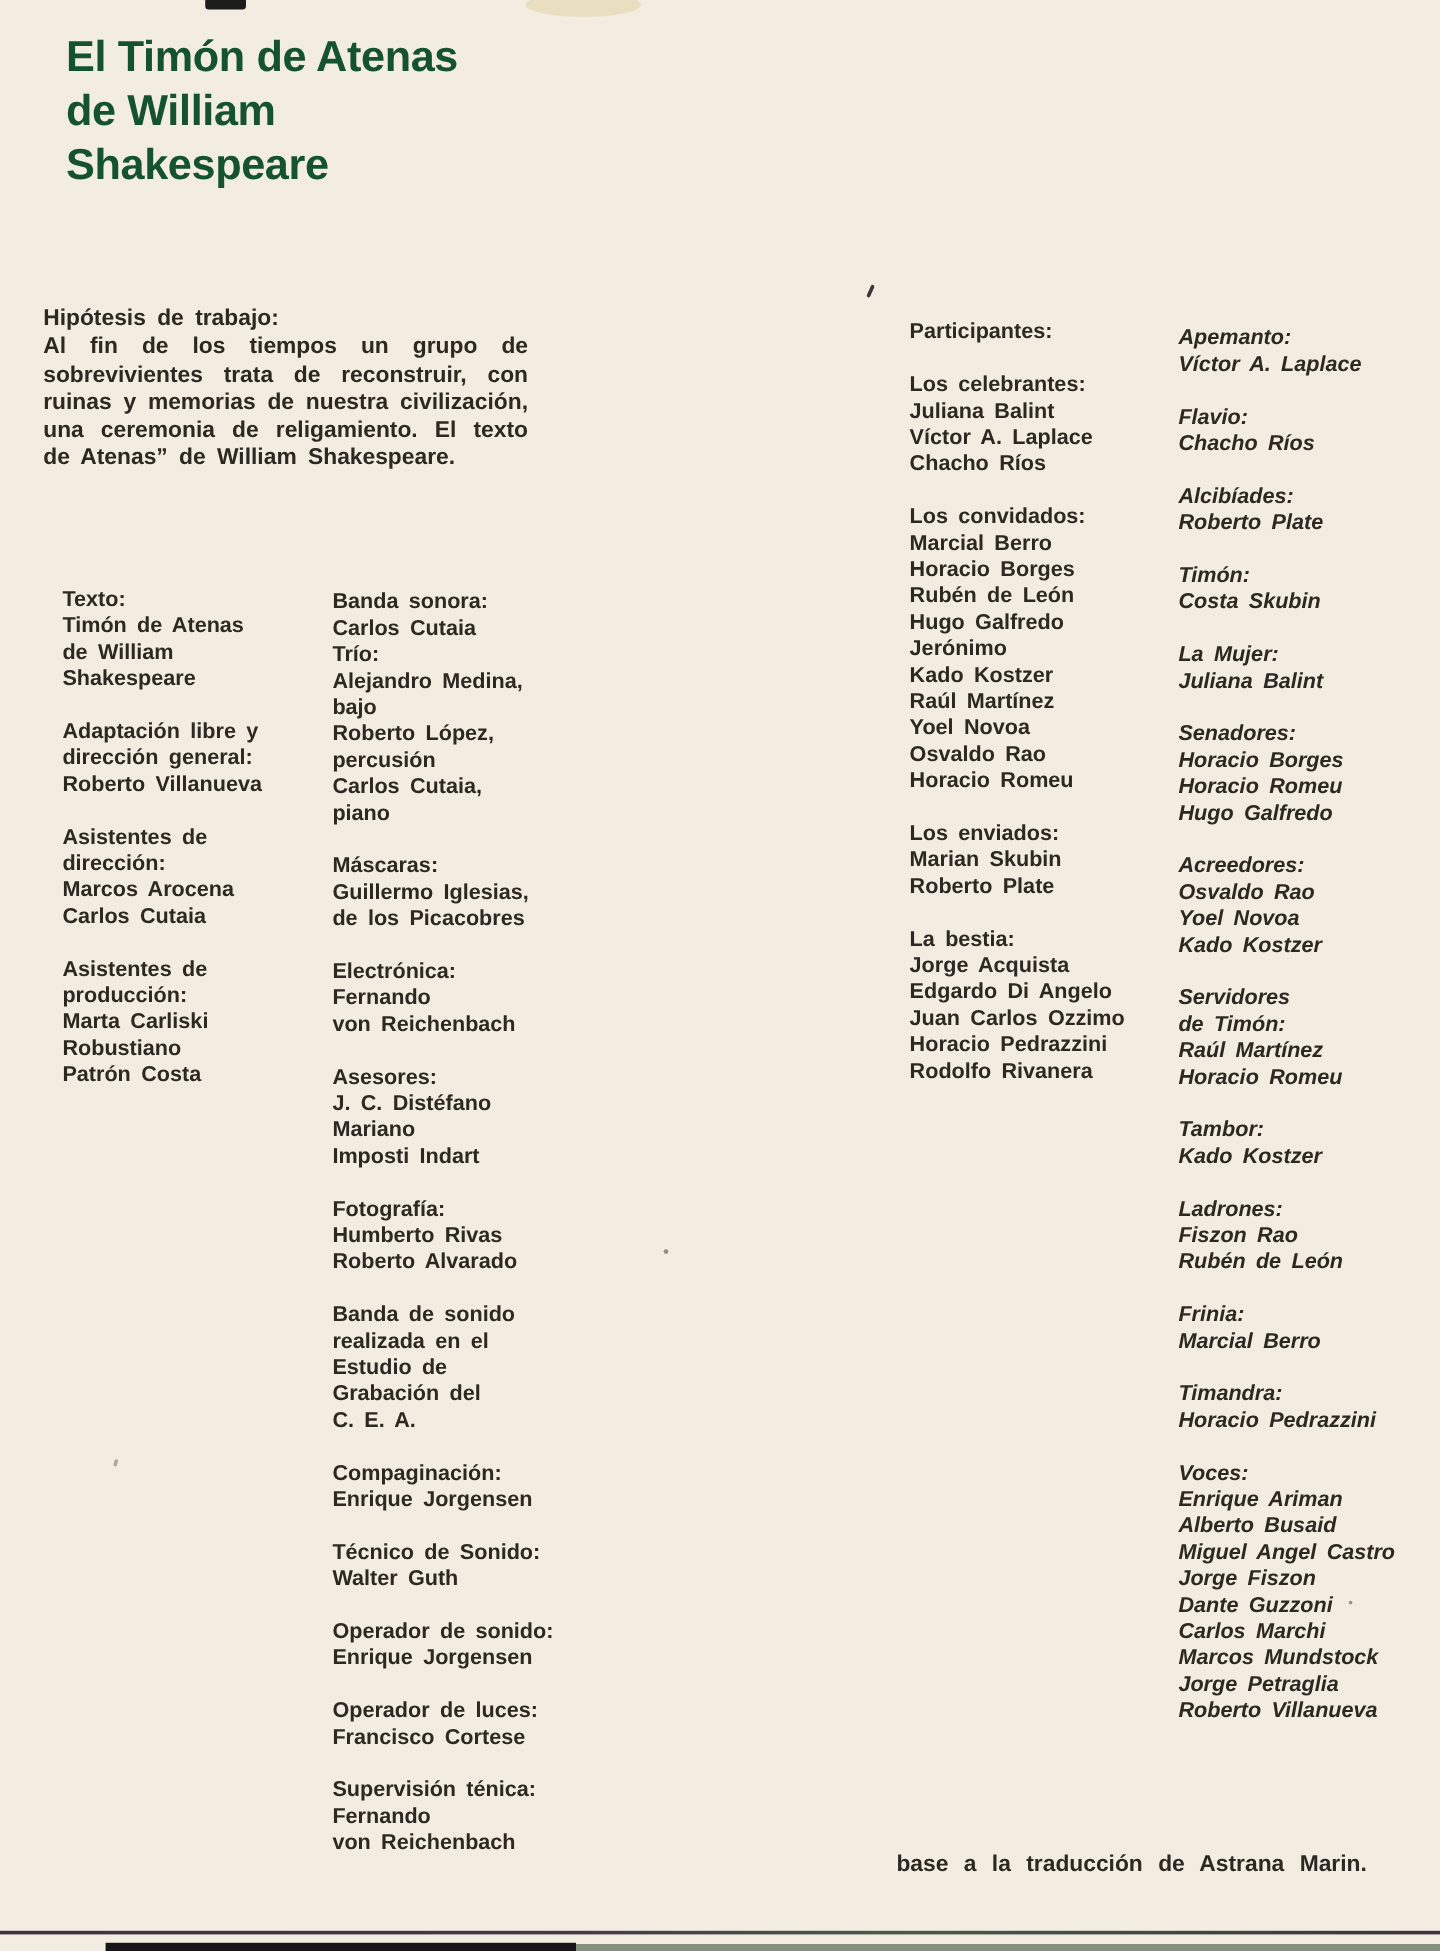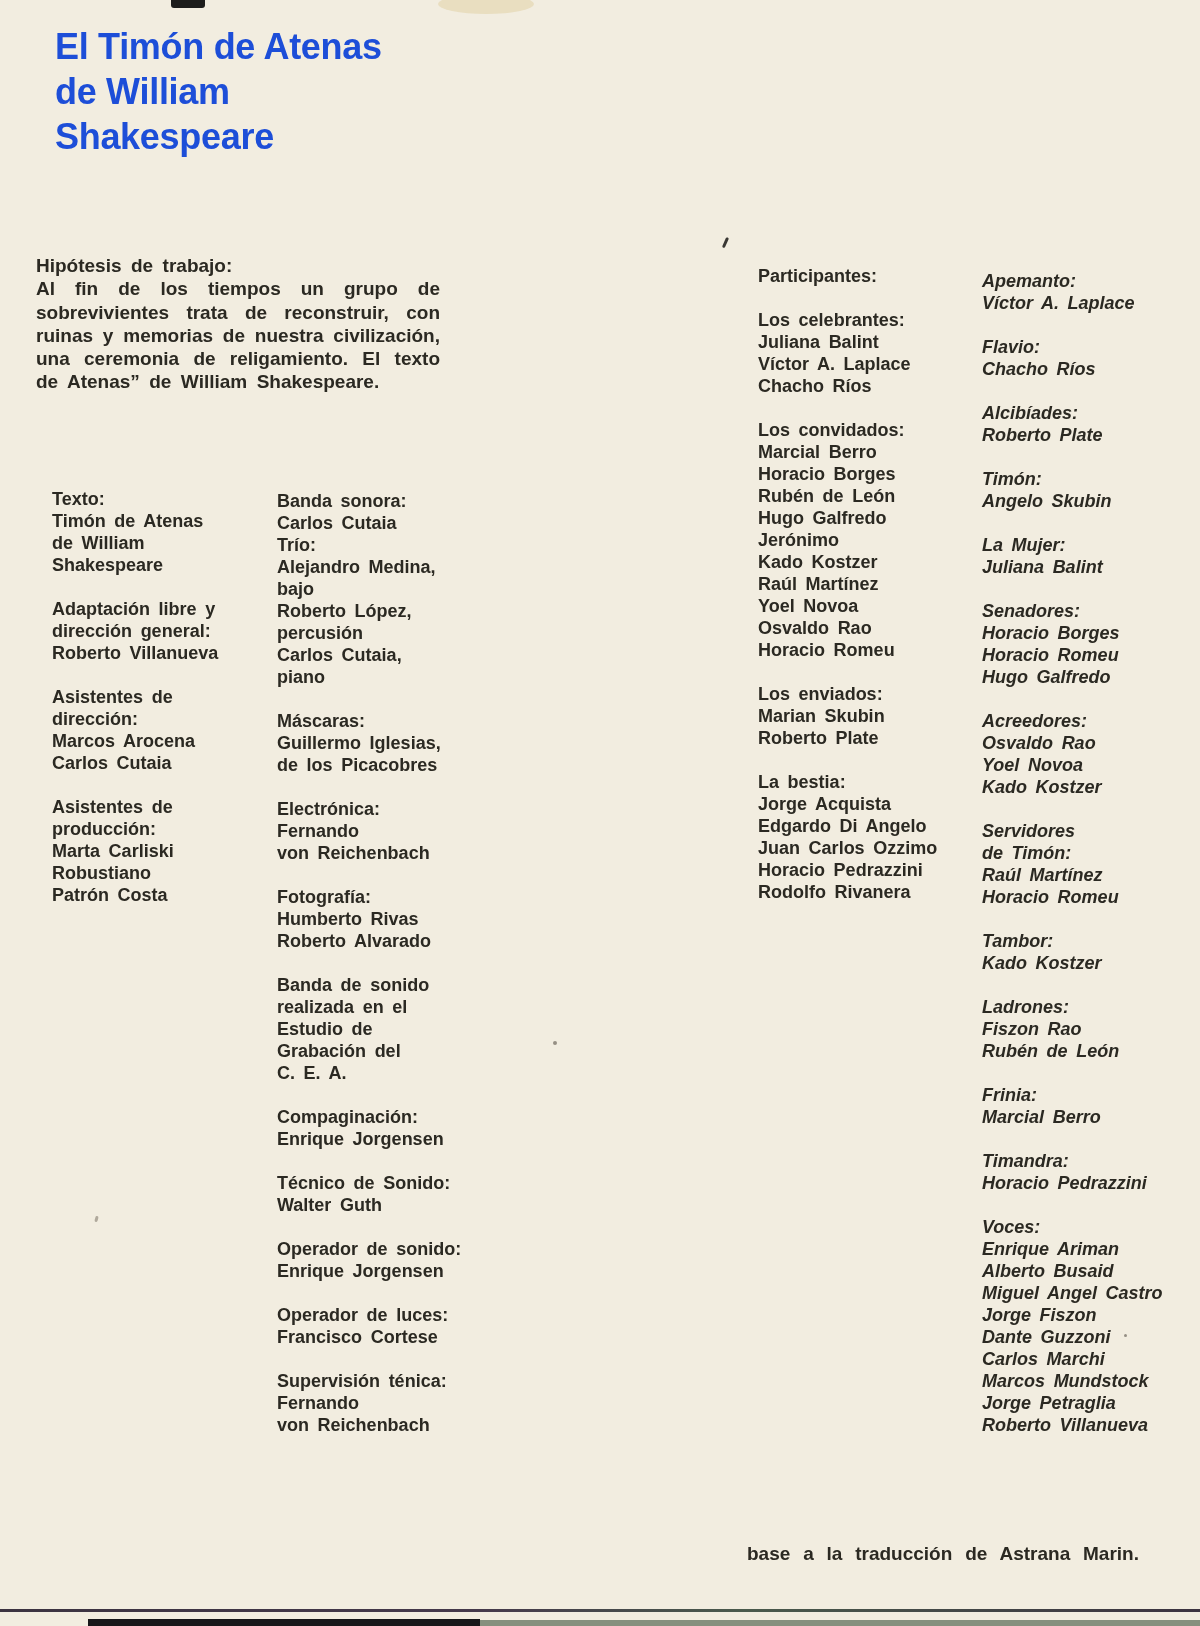--- a/index.html
+++ b/index.html
@@ -10,21 +10,21 @@
     font-family:"Liberation Sans", sans-serif;
     font-weight:700;
     color:#2b2922;
     overflow:hidden;
   }
   .title {
     position:absolute; left:55px; top:24px; margin:0;
     width:440px;
     font-size:36px; line-height:45px;
     letter-spacing:-0.3px;
-    color:#1d4ed8;
+    color:#14532d;
     white-space:pre-line;
   }
   .hyp {
     position:absolute; left:36px; top:254px; width:404px;
     font-size:19px; line-height:23.3px;
     word-spacing:0.22em;
   }
   .jline {
     text-align:justify;
     text-align-last:justify;
@@ -108,20 +108,24 @@
 Roberto López,
 percusión
 Carlos Cutaia,
 piano</div>
     <div class="block">Máscaras:
 Guillermo Iglesias,
 de los Picacobres</div>
     <div class="block">Electrónica:
 Fernando
 von Reichenbach</div>
+    <div class="block">Asesores:
+J. C. Distéfano
+Mariano
+Imposti Indart</div>
     <div class="block">Fotografía:
 Humberto Rivas
 Roberto Alvarado</div>
     <div class="block">Banda de sonido
 realizada en el
 Estudio de
 Grabación del
 C. E. A.</div>
     <div class="block">Compaginación:
 Enrique Jorgensen</div>
@@ -167,21 +171,21 @@
   </div>
 
   <div class="col" id="col4">
     <div class="block">Apemanto:
 Víctor A. Laplace</div>
     <div class="block">Flavio:
 Chacho Ríos</div>
     <div class="block">Alcibíades:
 Roberto Plate</div>
     <div class="block">Timón:
-Angelo Skubin</div>
+Costa Skubin</div>
     <div class="block">La Mujer:
 Juliana Balint</div>
     <div class="block">Senadores:
 Horacio Borges
 Horacio Romeu
 Hugo Galfredo</div>
     <div class="block">Acreedores:
 Osvaldo Rao
 Yoel Novoa
 Kado Kostzer</div>

